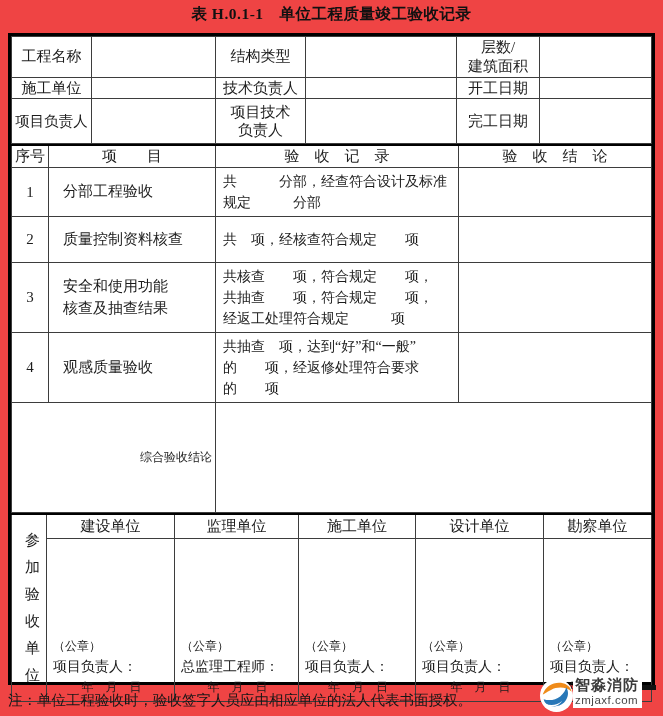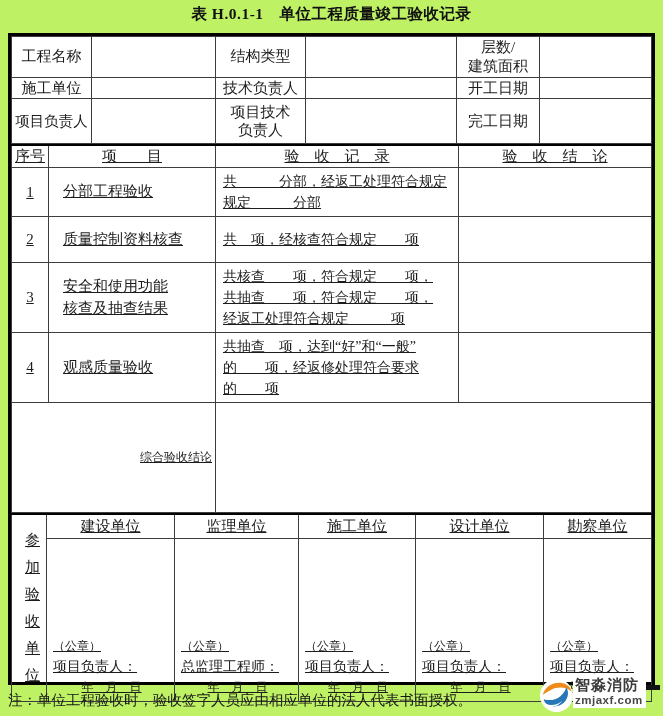--- a/index.html
+++ b/index.html
@@ -1,35 +1,35 @@
 <!DOCTYPE html>
 <html><head>
 <meta charset="utf-8">
 <style>
   html,body{margin:0;padding:0;}
   body{
     width:663px;height:716px;background:#ffffff;
     font-family:"Liberation Serif","DejaVu Serif",serif;
     color:#1c1c1c;
   }
-  .page{position:relative;width:663px;height:716px;background:#bef264;overflow:hidden;}
+  .page{position:relative;width:663px;height:716px;background:#ef4444;overflow:hidden;}
   .title{
     position:absolute;top:4px;left:0;width:100%;text-align:center;
     font-weight:bold;font-size:15.5px;letter-spacing:0.5px;color:#111;
   }
   .form{
     position:absolute;left:8px;top:33px;width:647px;height:652px;
     border:3px solid #000;box-sizing:border-box;background:#fff;
   }
   table{border-collapse:collapse;table-layout:fixed;width:100%;}
   td{
     border:1px solid #3d3d3d;font-size:15px;padding:1px 3px;
     box-sizing:border-box;vertical-align:middle;overflow:hidden;
   }
-  .t2,.t3{border-top:2.5px solid #000;text-decoration:underline;}
+  .t2,.t3{border-top:2.5px solid #000;}
   .c{text-align:center;}
   .pre{white-space:pre-line;}
   .lbl{text-align:center;line-height:1.25;}
   .item{text-align:left;padding-left:14px;line-height:1.45;white-space:pre-line;}
   .record{
     text-align:left;padding:3px 2px 3px 7px;line-height:1.5;
     white-space:pre-line;font-size:14px;
   }
   .no{text-align:center;}
   .summary-label{text-align:right;font-size:12px;}
@@ -52,21 +52,21 @@
     display:flex;align-items:flex-start;
   }
   .logo-icon{flex:0 0 auto;margin-top:3px;background:#fff;border-radius:50%;}
   .logo-text{background:#fff;padding:0 3px 0 2px;}
   .logo-brand{
     font-family:"Liberation Sans","DejaVu Sans",sans-serif;
     font-weight:bold;font-size:15px;color:#3b3b3b;letter-spacing:1px;line-height:1.2;
   }
   .logo-domain{
     font-family:"Liberation Sans","DejaVu Sans",sans-serif;
-    font-weight:bold;font-size:11.5px;color:#474747;letter-spacing:0.5px;line-height:1.2;
+    font-weight:normal;font-size:11.5px;color:#474747;letter-spacing:0.5px;line-height:1.2;
   }
   .logo-dash{width:14px;height:5px;background:#121212;margin-top:9px;}
 </style>
 </head>
 <body>
 
 <div class="page">
 
   <div class="title">表 H.0.1-1　单位工程质量竣工验收记录</div>
 
@@ -121,21 +121,21 @@
       <tbody>
           <tr style="height:22px">
         <td class="c">序号</td>
         <td class="c">项　　目</td>
         <td class="c">验　收　记　录</td>
         <td class="c">验　收　结　论</td>
       </tr>
       <tr style="height:44px">
         <td class="no">1</td>
         <td class="item">分部工程验收</td>
-        <td class="record">共　　　分部，经返工处理符合规定
+        <td class="record">共　　　分部，经查符合设计及标准
 规定　　　分部</td>
         <td></td>
       </tr>
       <tr style="height:46px">
         <td class="no">2</td>
         <td class="item">质量控制资料核查</td>
         <td class="record">共　项，经核查符合规定　　项</td>
         <td></td>
       </tr>
       <tr style="height:59px">

